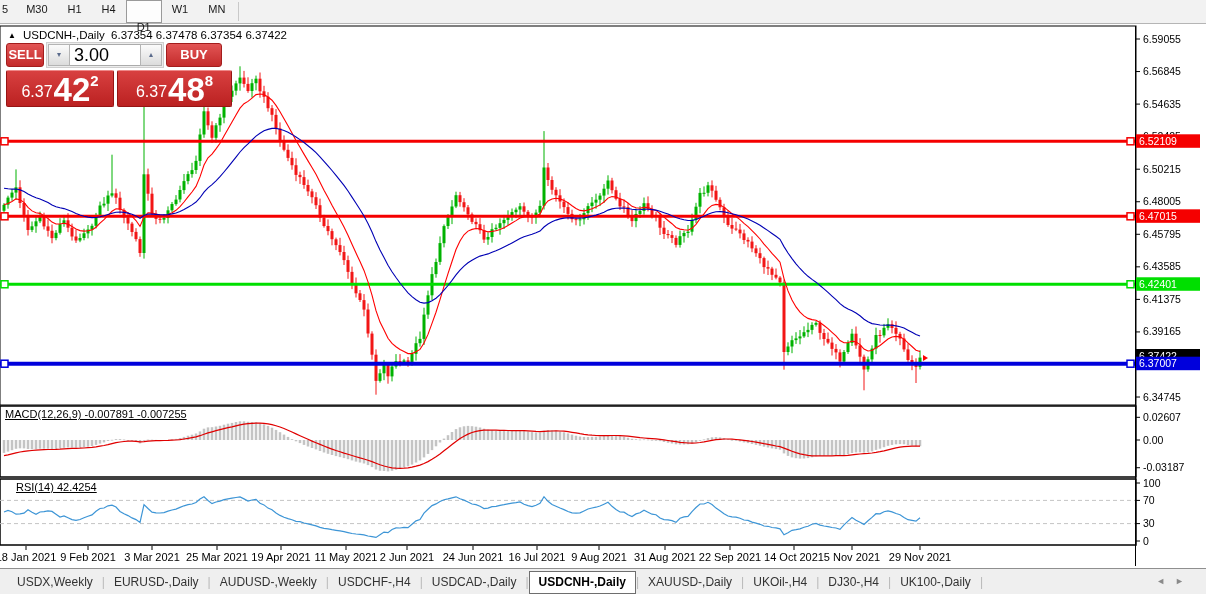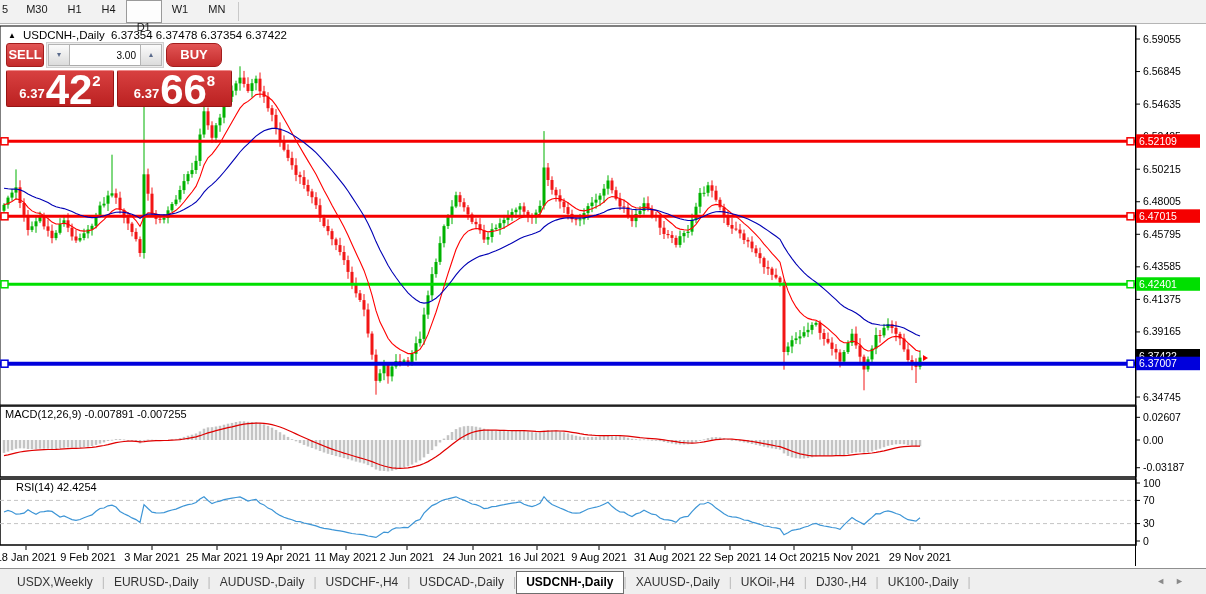--- a/index.html
+++ b/index.html
@@ -17,38 +17,38 @@
   
   .chart-header{position:absolute;left:8px;top:29px;font-size:11.5px;color:#000;z-index:2;}
   .chart-header .tri{font-size:8px;margin-right:7px;position:relative;top:-1px;}
   .chart-header b{font-weight:normal;}
   
   .trade-panel{position:absolute;left:6px;top:42px;width:226px;z-index:2;}
   .tp-row1{display:flex;align-items:center;height:26px;}
   .btn-red{background:linear-gradient(#e25555,#c42b2b);color:#fff;font-size:13px;font-weight:600;
            text-align:center;border:1px solid #a31d1d;border-radius:3px;line-height:22px;}
   .sell-btn{width:36px;height:22px;}
-  .buy-btn{width:54px;height:22px;border-radius:7px;}
+  .buy-btn{width:54px;height:22px;}
   .spin-wrap{display:flex;align-items:center;background:#ececec;border:1px solid #cfcfcf;
              padding:1px;margin:0 2px;}
   .spin-btn{width:20px;height:20px;background:linear-gradient(#fbfbfb,#dcdcdc);border:1px solid #b4b4b4;
             font-size:8px;color:#5a6b8c;text-align:center;line-height:20px;}
-  .qty-input{width:62px;height:20px;border:1px solid #ababab;border-width:1px 0;font-size:10px;
-             text-align:right;padding:0 4px;font-family:"Liberation Sans",sans-serif;outline:none;}
+  .qty-input{width:62px;height:20px;border:1px solid #ababab;border-width:1px 0;font-size:18px;
+             padding:0 4px;font-family:"Liberation Sans",sans-serif;outline:none;}
   .tp-row2{display:flex;margin-top:2px;}
   .price-box{background:linear-gradient(#d84040,#bb2121);border:1px solid #971414;border-top:1px solid #e88;
              border-radius:2px;color:#fff;height:34px;display:flex;align-items:flex-end;
              justify-content:center;padding-bottom:1px;}
   .pb-sell{width:106px;margin-right:3px;}
   .pb-buy{width:113px;}
-  .pb-small{font-size:13px;font-weight:bold;margin:0 1px 4px 0;}
-  .pb-big{font-size:42px;font-weight:bold;line-height:30px;margin-top:32px;}
+  .pb-small{font-size:16px;font-weight:normal;margin:0 1px 4px 0;}
+  .pb-big{font-size:33px;font-weight:bold;line-height:30px;margin-top:32px;}
   .pb-sup{font-size:15px;font-weight:bold;position:relative;top:-16px;}
   
-  .ind-label{position:absolute;font-size:11px;color:#000;z-index:2;}
+  .ind-label{position:absolute;font-size:11px;color:#000;z-index:2;text-decoration:underline;}
   
   .tabbar{position:absolute;left:0;top:568px;width:1206px;height:26px;background:#efefef;
           border-top:1px solid #8f8f8f;display:flex;z-index:3;}
   .tab{font-size:12px;color:#333;padding:4px 9px;white-space:nowrap;}
   .tab.active{background:#fff;color:#000;font-weight:bold;border:1px solid #6e6e6e;padding:3px 9px 4px 9px;}
   .tab-sep{color:#b9b9b9;font-size:12px;}
   .tab-nav{position:absolute;right:12px;top:7px;color:#8a8a8a;font-size:9px;letter-spacing:10px;}
 </style>
 </head>
 <body>
@@ -899,37 +899,37 @@
     <div class="btn-red buy-btn">BUY</div>
   </div>
   <div class="tp-row2">
     <div class="price-box pb-sell">
       <span class="pb-small">6.37</span>
       <span class="pb-big">42</span>
       <span class="pb-sup">2</span>
     </div>
     <div class="price-box pb-buy">
       <span class="pb-small">6.37</span>
-      <span class="pb-big">66</span>
+      <span class="pb-big">48</span>
       <span class="pb-sup">8</span>
     </div>
   </div>
 </div>
 
 <div class="ind-label" style="left:5px;top:408px;">MACD(12,26,9) -0.007891 -0.007255</div>
 <div class="ind-label" style="left:16px;top:481px;">RSI(14) 42.4254</div>
 
 <div class="tabbar">
   <span style="width:8px"></span>
   <span id="tabs-host" style="display:flex;align-items:center;">
       <span class="tab">USDX,Weekly</span>
       <span class="tab-sep">|</span>
       <span class="tab">EURUSD-,Daily</span>
       <span class="tab-sep">|</span>
-      <span class="tab">AUDUSD-,Daily</span>
+      <span class="tab">AUDUSD-,Weekly</span>
       <span class="tab-sep">|</span>
       <span class="tab">USDCHF-,H4</span>
       <span class="tab-sep">|</span>
       <span class="tab">USDCAD-,Daily</span>
       <span class="tab-sep">|</span>
       <span class="tab active">USDCNH-,Daily</span>
       <span class="tab-sep">|</span>
       <span class="tab">XAUUSD-,Daily</span>
       <span class="tab-sep">|</span>
       <span class="tab">UKOil-,H4</span>

